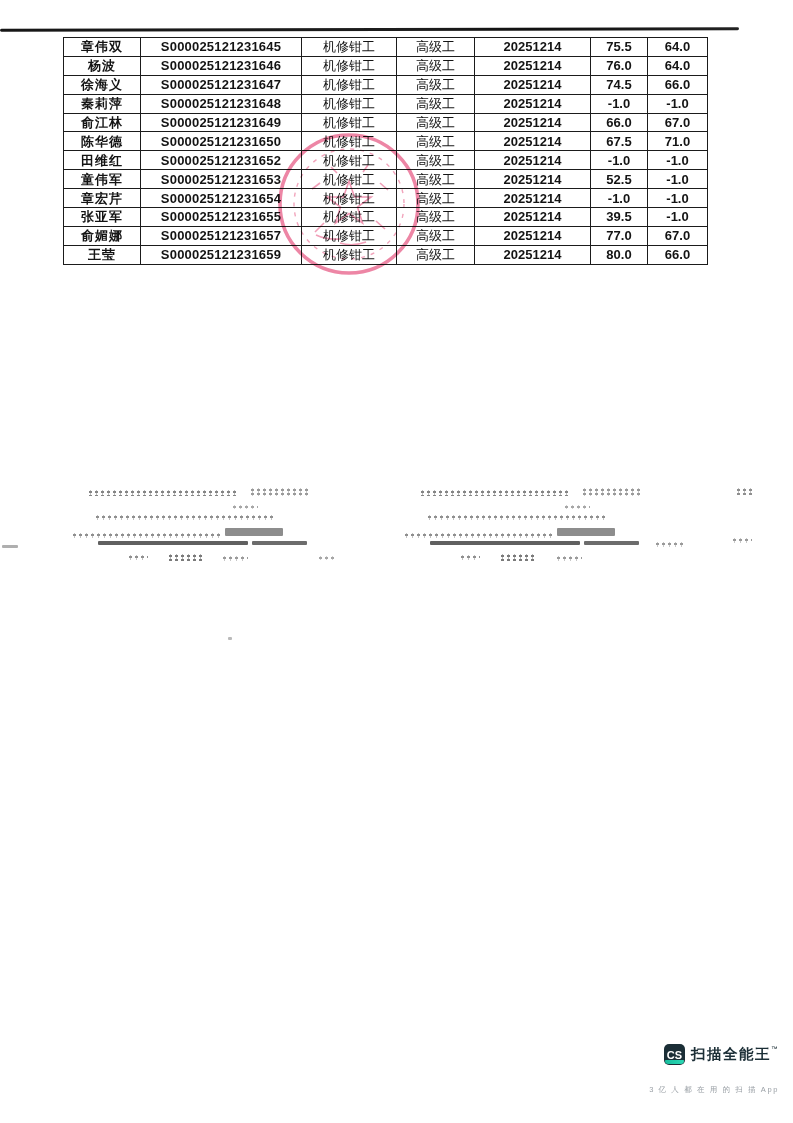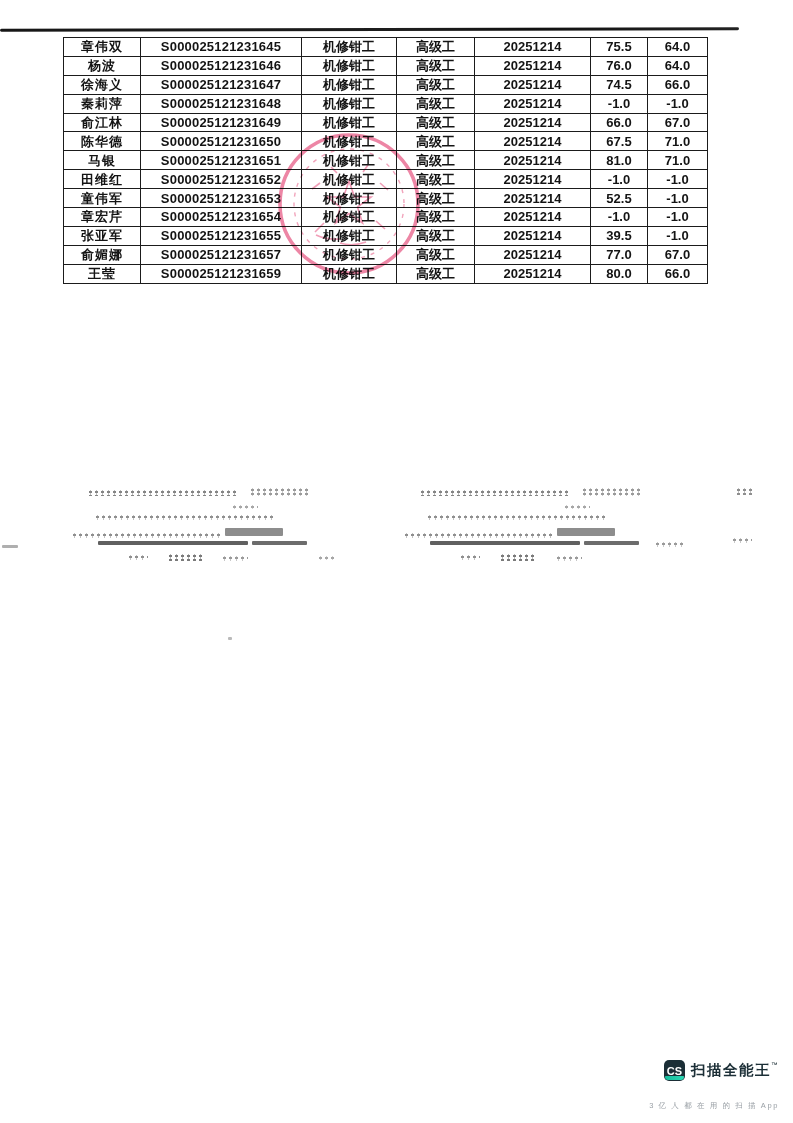--- a/index.html
+++ b/index.html
@@ -32,21 +32,21 @@
     text-align:center;
     vertical-align:middle;
     color:#141414;
     font-size:13px;
     line-height:1;
     white-space:nowrap;
     overflow:hidden;
   }
   td.col-name{font-weight:700;letter-spacing:1px;}
   td.col-serial{font-weight:700;font-size:13.5px;letter-spacing:.2px;}
-  td.col-job,td.col-level{font-weight:700;}
+  td.col-job,td.col-level{font-weight:400;}
   td.col-date{font-weight:700;font-size:13.5px;margin-top:36px;}
   td.col-score1,td.col-score2{font-weight:700;font-size:13px;}
   col.c-name{width:77px;}
   col.c-serial{width:161px;}
   col.c-job{width:95px;}
   col.c-level{width:78px;}
   col.c-date{width:116px;}
   col.c-score1{width:57px;}
   col.c-score2{width:60px;}
   
@@ -65,21 +65,21 @@
   .artifact.dots{
     background-image:radial-gradient(circle at 40% 50%, #222 32%, rgba(34,34,34,0) 42%);
     background-size:6px 4px;
   }
   .artifact.streak{
     background:#1e1e1e;
     border-radius:1px;
   }
   
   .watermark{
-    position:absolute;right:14px;bottom:12px;
+    position:absolute;right:14px;bottom:28px;
     width:130px;
     text-align:right;
   }
   .wm-row{display:flex;align-items:center;justify-content:flex-end;gap:6px;}
   .cs-logo{
     position:relative;
     width:21px;height:21px;border-radius:5px;
     display:flex;align-items:center;justify-content:center;
     font-weight:700;font-size:11px;color:#ffffff;
     flex:0 0 auto;
@@ -162,29 +162,20 @@
         <td class="col-score1">66.0</td>
         <td class="col-score2">67.0</td>
       </tr>
       <tr>
         <td class="col-name">陈华德</td>
         <td class="col-serial">S000025121231650</td>
         <td class="col-job">机修钳工</td>
         <td class="col-level">高级工</td>
         <td class="col-date">20251214</td>
         <td class="col-score1">67.5</td>
-        <td class="col-score2">71.0</td>
-      </tr>
-      <tr>
-        <td class="col-name">马银</td>
-        <td class="col-serial">S000025121231651</td>
-        <td class="col-job">机修钳工</td>
-        <td class="col-level">高级工</td>
-        <td class="col-date">20251214</td>
-        <td class="col-score1">81.0</td>
         <td class="col-score2">71.0</td>
       </tr>
       <tr>
         <td class="col-name">田维红</td>
         <td class="col-serial">S000025121231652</td>
         <td class="col-job">机修钳工</td>
         <td class="col-level">高级工</td>
         <td class="col-date">20251214</td>
         <td class="col-score1">-1.0</td>
         <td class="col-score2">-1.0</td>

